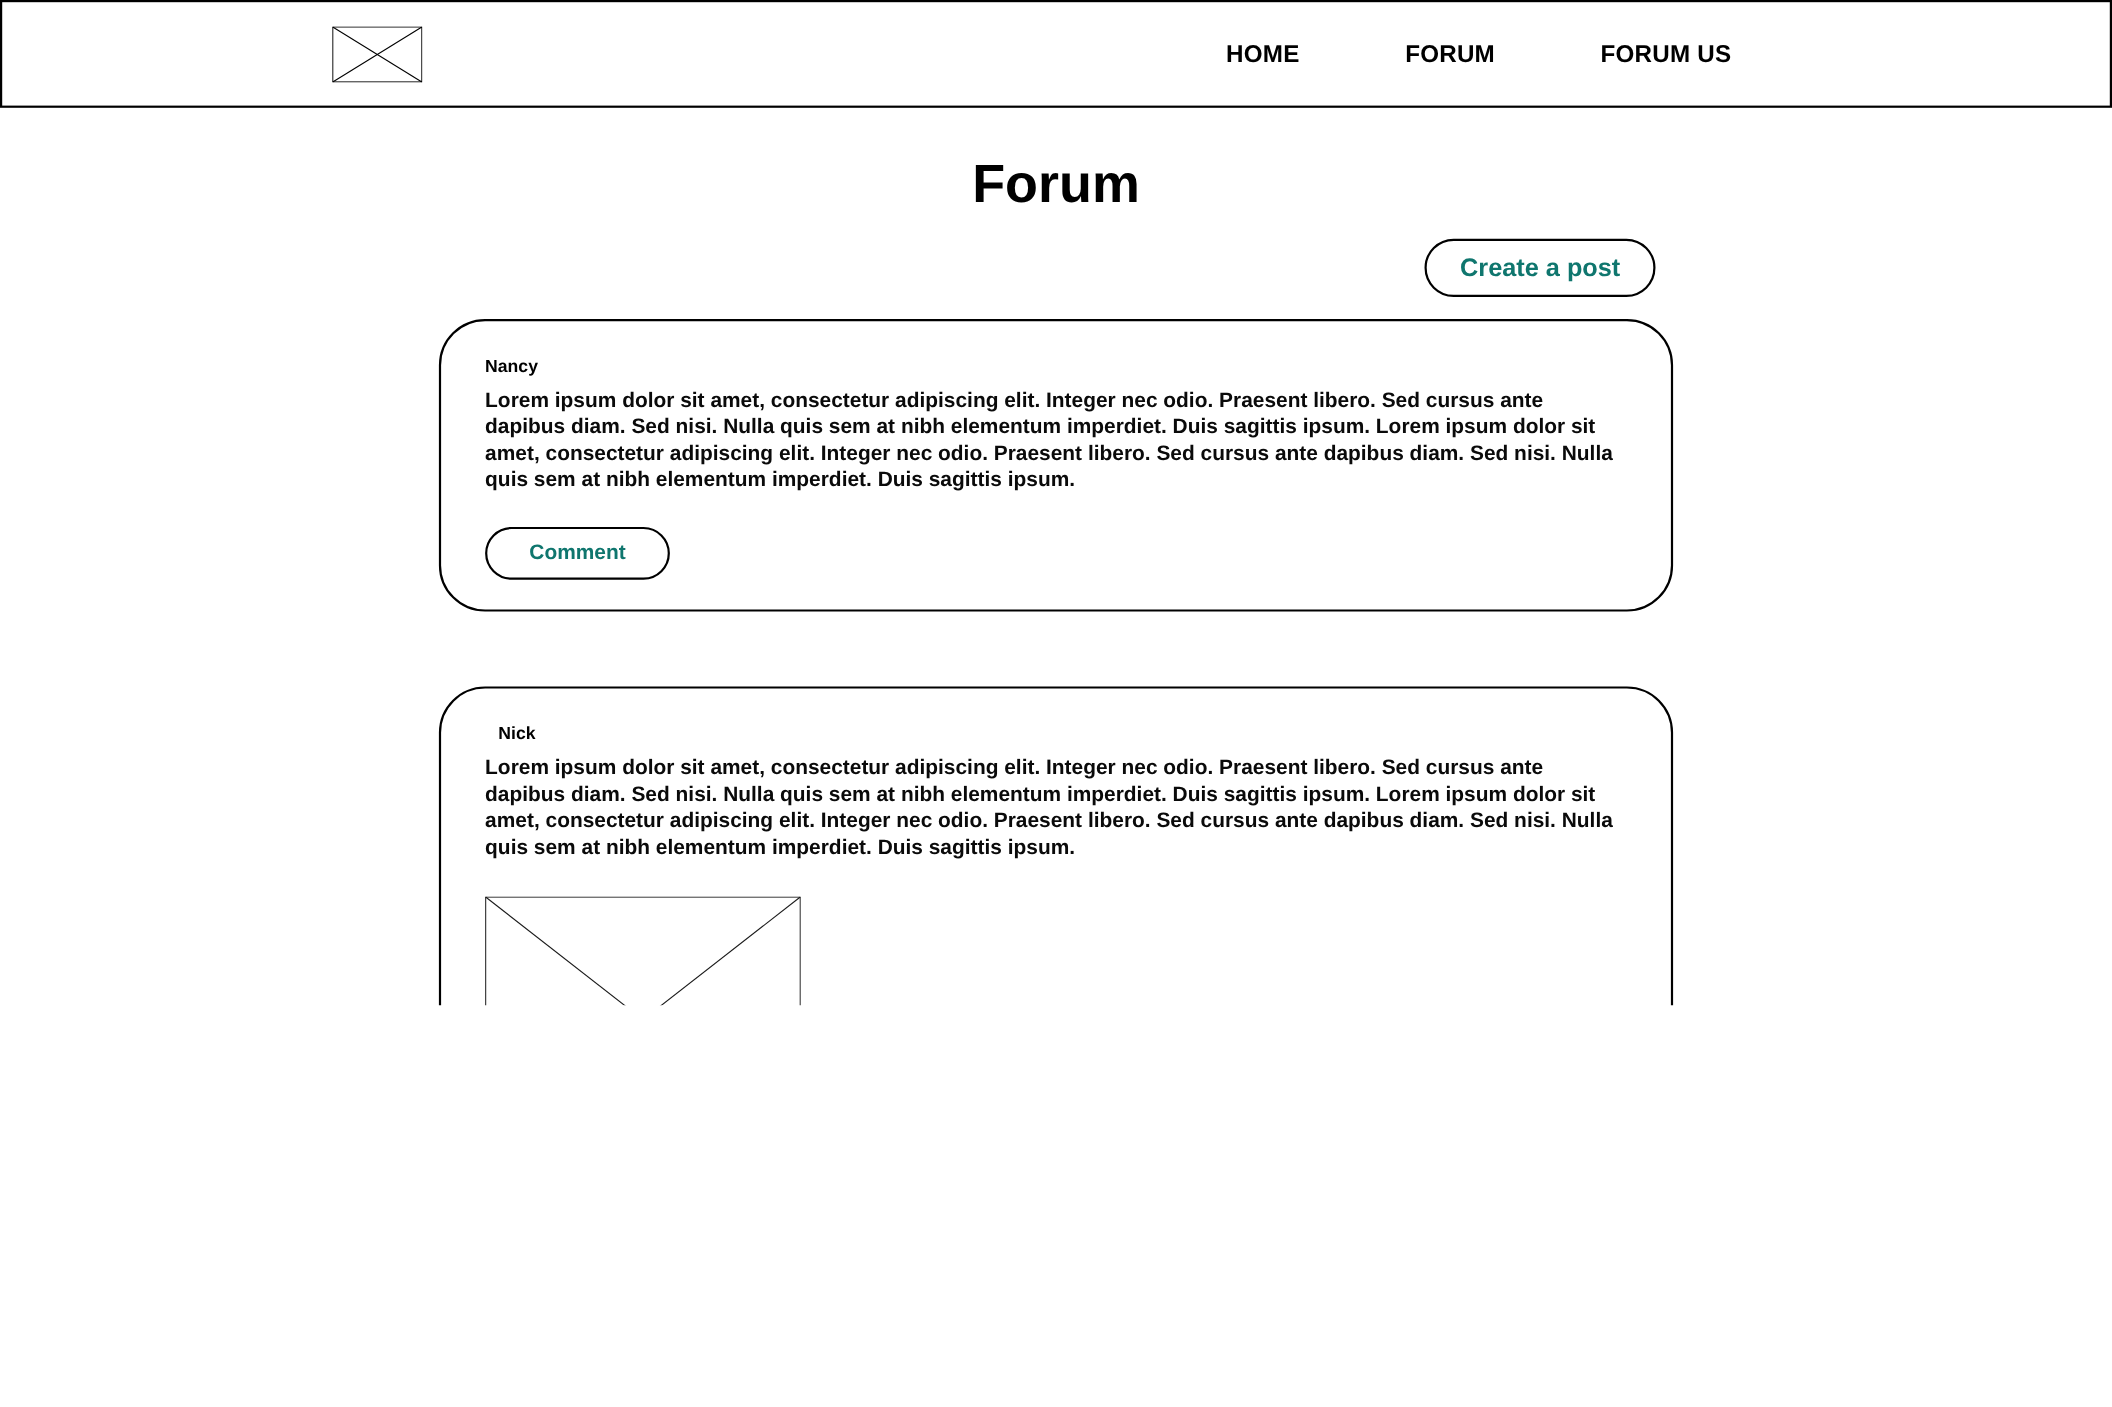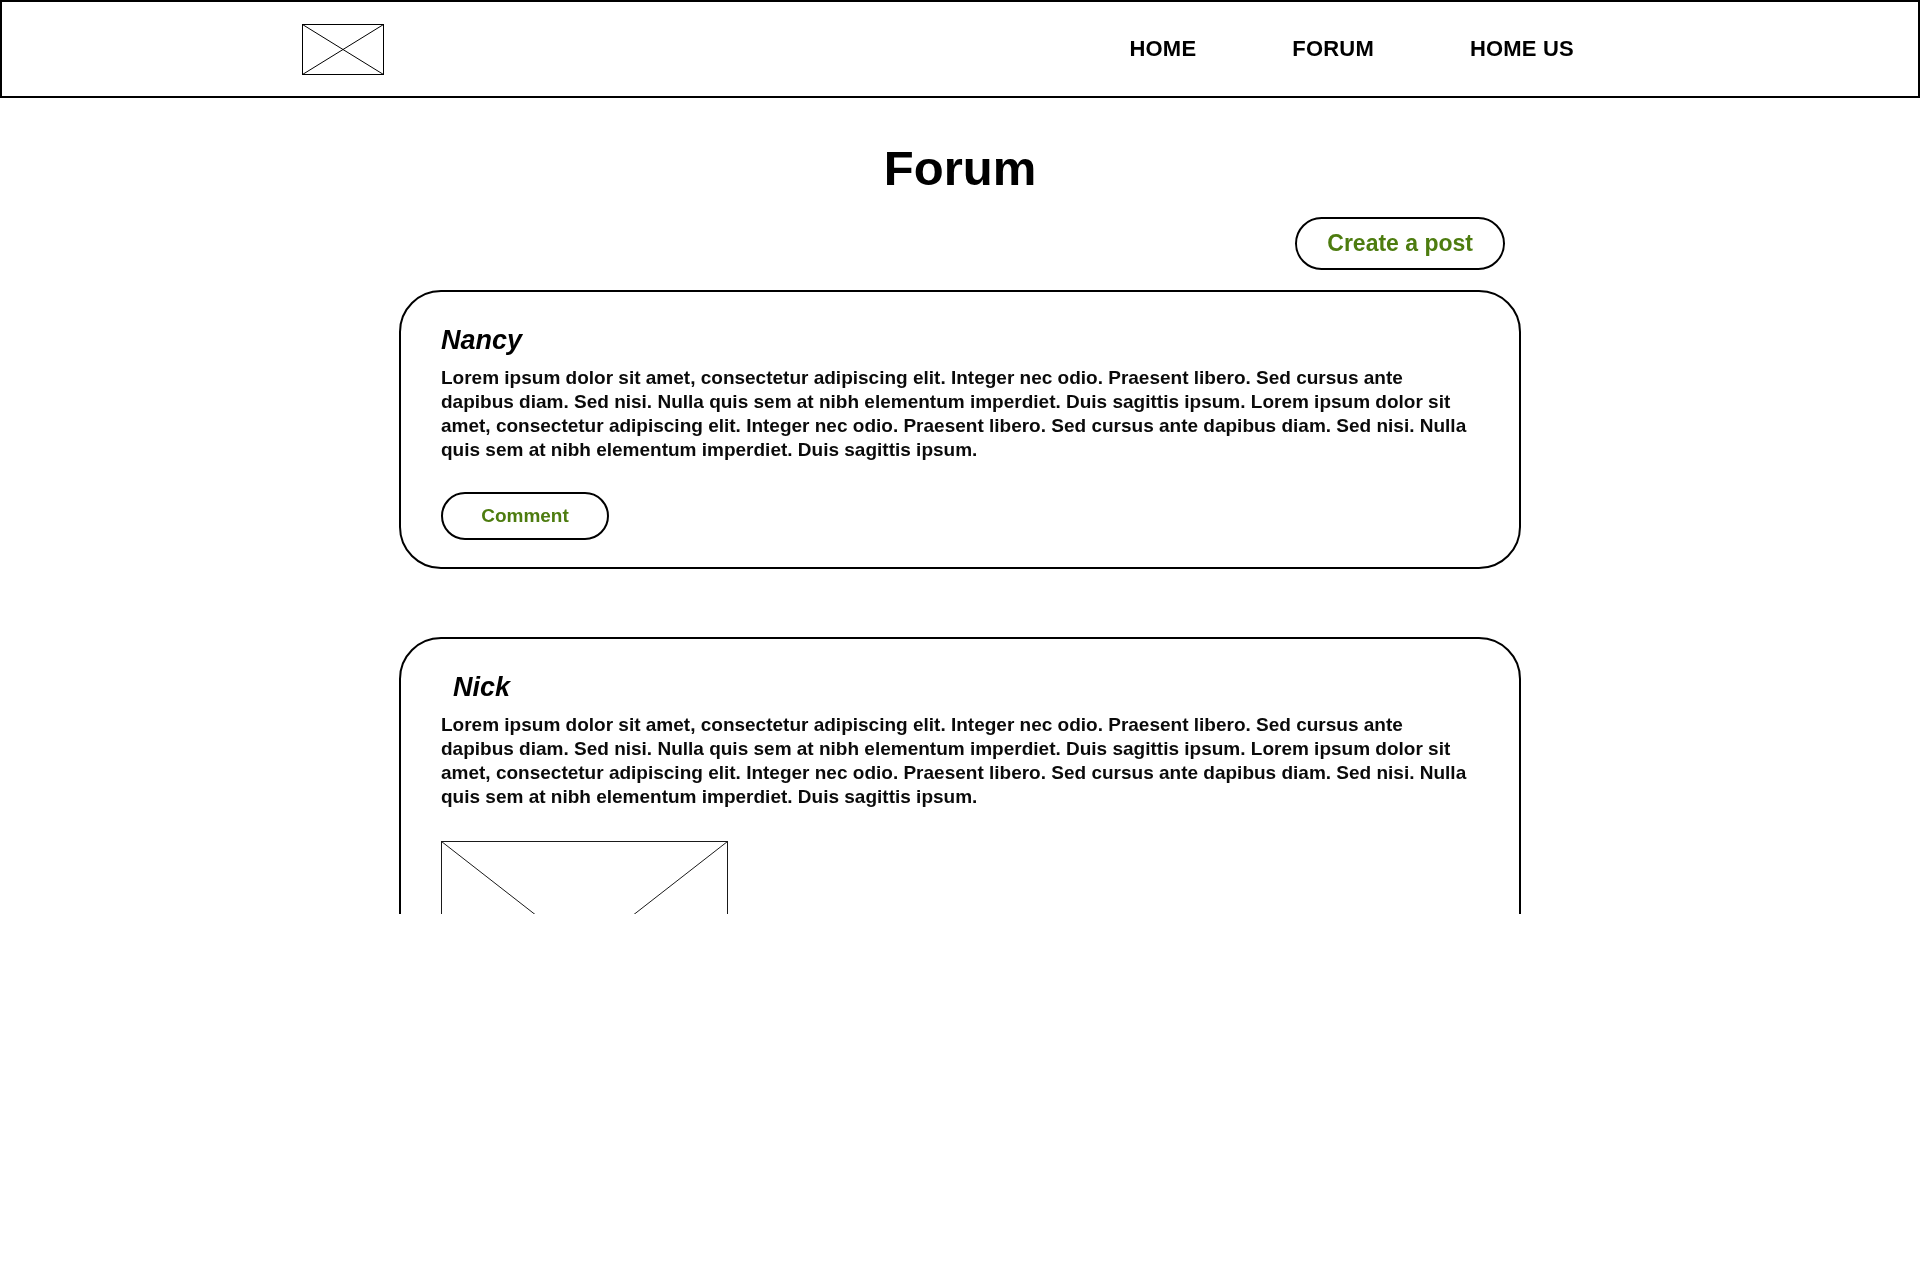--- a/index.html
+++ b/index.html
@@ -65,21 +65,21 @@
     display: flex;
     justify-content: flex-end;
     margin-top: 23px;
     padding-right: 16px;
   }
   .btn {
     background: #ffffff;
     border: 2px solid #000000;
     font-family: "Liberation Sans", "DejaVu Sans", sans-serif;
     font-weight: bold;
-    color: #4d7c0f;
+    color: #0f766e;
     cursor: pointer;
     display: flex;
     align-items: center;
     justify-content: center;
   }
   .btn-create {
     height: 53px;
     min-width: 197px;
     padding: 0 30px;
     border-radius: 27px;
@@ -96,24 +96,23 @@
   
   .post-card {
     border: 2px solid #000000;
     border-radius: 42px;
     background: #ffffff;
     padding: 33px 50px 27px 40px;
   }
   .post-card.first { margin-top: 20px; }
   .post-card.second { margin-top: 68px; }
   .post-author {
-    font-size: 27px;
+    font-size: 16px;
     font-weight: bold;
     margin: 0 0 10px 0;
-    font-style: italic;
   }
   .post-card.second .post-author { margin-left: 12px; }
   .post-body {
     font-size: 19px;
     line-height: 24px;
     margin: 0;
     max-width: 1028px;
     color: #0a0a0a;
     font-weight: bold;
   }
@@ -151,21 +150,21 @@
 
   <div class="header">
     <svg class="logo" viewBox="0 0 82 51" xmlns="http://www.w3.org/2000/svg">
       <rect x="0.5" y="0.5" width="81" height="50" fill="none" stroke="#000000" stroke-width="1"></rect>
       <line x1="0.5" y1="0.5" x2="81.5" y2="50.5" stroke="#000000" stroke-width="1"></line>
       <line x1="81.5" y1="0.5" x2="0.5" y2="50.5" stroke="#000000" stroke-width="1"></line>
     </svg>
     <nav class="nav">
       <span class="nav-item">HOME</span>
       <span class="nav-item">FORUM</span>
-      <span class="nav-item">HOME US</span>
+      <span class="nav-item">FORUM US</span>
     </nav>
   </div>
 
   <div class="content">
 
     <h1 class="page-title">Forum</h1>
 
     <div class="actions-row">
       <button class="btn btn-create">Create a post</button>
     </div>

